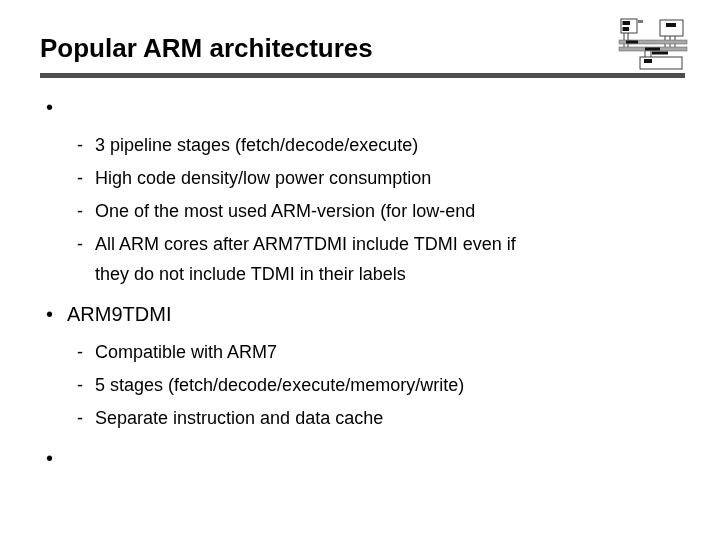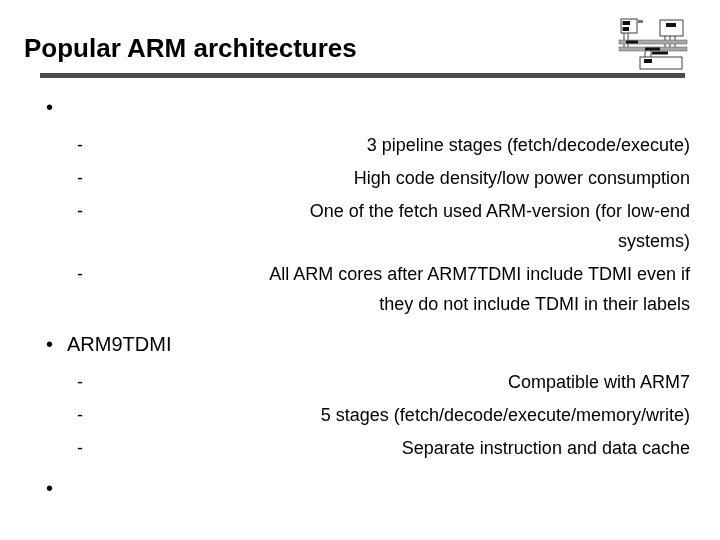--- a/index.html
+++ b/index.html
@@ -8,21 +8,21 @@
     width: 720px;
     height: 540px;
     background: #ffffff;
     font-family: "Liberation Sans", sans-serif;
     color: #000000;
     overflow: hidden;
     margin: 0 auto;
   }
   .slide-title {
     position: absolute;
-    left: 24px;
+    left: 40px;
     top: 33px;
     font-size: 26px;
     font-weight: 700;
     line-height: 30px;
     letter-spacing: 0px;
     white-space: nowrap;
   }
   .title-rule {
     position: absolute;
     left: 40px;
@@ -64,21 +64,21 @@
     font-size: 18px;
     line-height: 30px;
     margin-top: 3px;
   }
   .l2-marker {
     flex: 0 0 18px;
     margin-left: 37px;
     box-sizing: border-box;
     font-size: 18px;
   }
-  .l2-text { flex: 1 1 auto; text-align: right; }
+  .l2-text { flex: 1 1 auto; }
   .l2-line { line-height: 30px; }
 </style>
 </head>
 <body>
 
 <div class="slide">
 
   <div class="slide-title">Popular ARM architectures</div>
 
   <svg class="logo-diagram" viewBox="0 0 85 58" xmlns="http://www.w3.org/2000/svg">
@@ -129,22 +129,21 @@
     <div class="l2">
       <span class="l2-marker">-</span>
       <div class="l2-text">
         <div class="l2-line">High code density/low power consumption</div>
       </div>
     </div>
 
     <div class="l2">
       <span class="l2-marker">-</span>
       <div class="l2-text">
-        <div class="l2-line">One of the fetch used ARM-version (for low-end</div>
-        <div class="l2-line">systems)</div>
+        <div class="l2-line">One of the most used ARM-version (for low-end</div>
       </div>
     </div>
 
     <div class="l2">
       <span class="l2-marker">-</span>
       <div class="l2-text">
         <div class="l2-line">All ARM cores after ARM7TDMI include TDMI even if</div>
         <div class="l2-line">they do not include TDMI in their labels</div>
       </div>
     </div>

